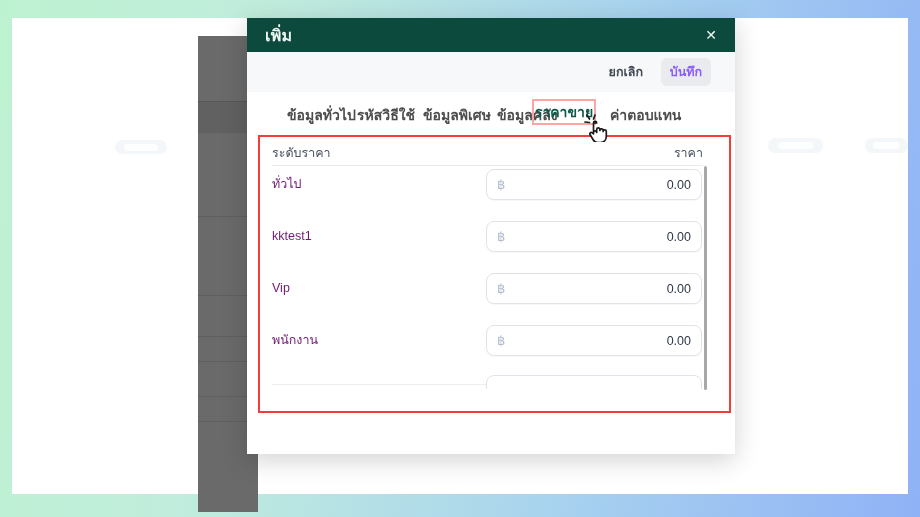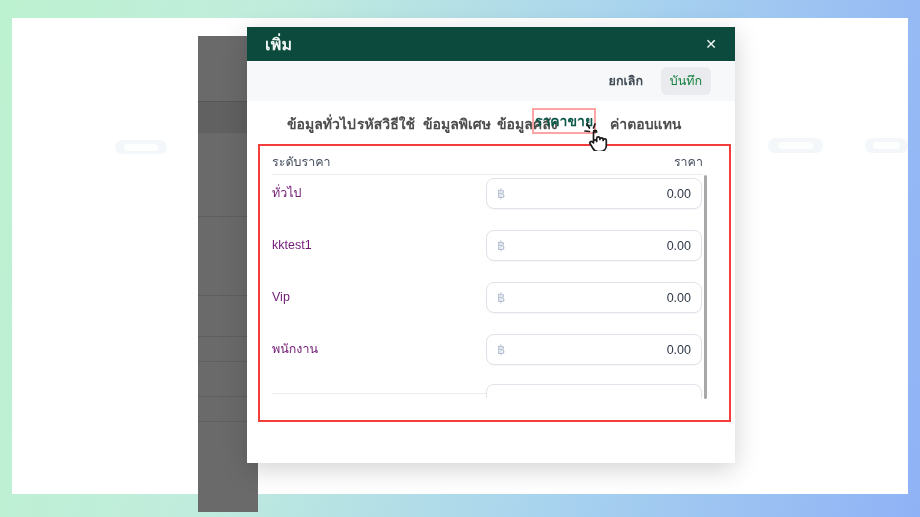--- a/index.html
+++ b/index.html
@@ -26,21 +26,21 @@
   }
   
   .sidebar{
     position:absolute;left:186px;top:18px;width:60px;height:476px;
     background:#6a6a6a;
   }
   .sidebar .sep{position:absolute;left:0;width:100%;height:1px;background:rgba(0,0,0,0.10);}
   .sidebar .block-dark{position:absolute;left:0;width:100%;background:rgba(0,0,0,0.08);}
   
   .modal{
-    position:absolute;left:247px;top:27px;width:488px;height:436px;
+    position:absolute;left:247px;top:18px;width:488px;height:436px;
     background:#ffffff;box-shadow:0 6px 24px rgba(0,0,0,0.18);
   }
   .modal-header{
     position:absolute;left:0;top:0;width:100%;height:34px;
     background:#0b4a3c;display:flex;align-items:center;
   }
   .modal-title{
     margin-left:18px;color:#eef5f2;font-size:16px;font-weight:700;letter-spacing:.2px;
   }
   .close-btn{
@@ -50,22 +50,22 @@
   .action-band{
     position:absolute;left:0;top:34px;width:100%;height:40px;background:#f7f8f9;
     display:flex;align-items:center;justify-content:flex-end;gap:16px;
     padding-right:24px;box-sizing:border-box;
   }
   .cancel-btn{
     background:none;border:none;color:#414b55;font-size:12.5px;font-weight:600;
     font-family:inherit;cursor:pointer;padding:4px 2px;
   }
   .save-btn{
-    background:#e9ebee;border:none;border-radius:6px;color:#15803d;
-    font-size:12.5px;font-weight:400;font-family:inherit;
+    background:#e9ebee;border:none;border-radius:6px;color:#8b5cf6;
+    font-size:12.5px;font-weight:700;font-family:inherit;
     width:50px;height:28px;cursor:default;
   }
   
   .tab{
     position:absolute;top:86px;font-size:14px;font-weight:700;color:#4c4c4c;
     cursor:pointer;white-space:nowrap;
   }
   .tab-active-box{
     position:absolute;left:285px;top:81px;width:64px;height:26px;
     border:2px solid #fca5a5;box-sizing:border-box;

